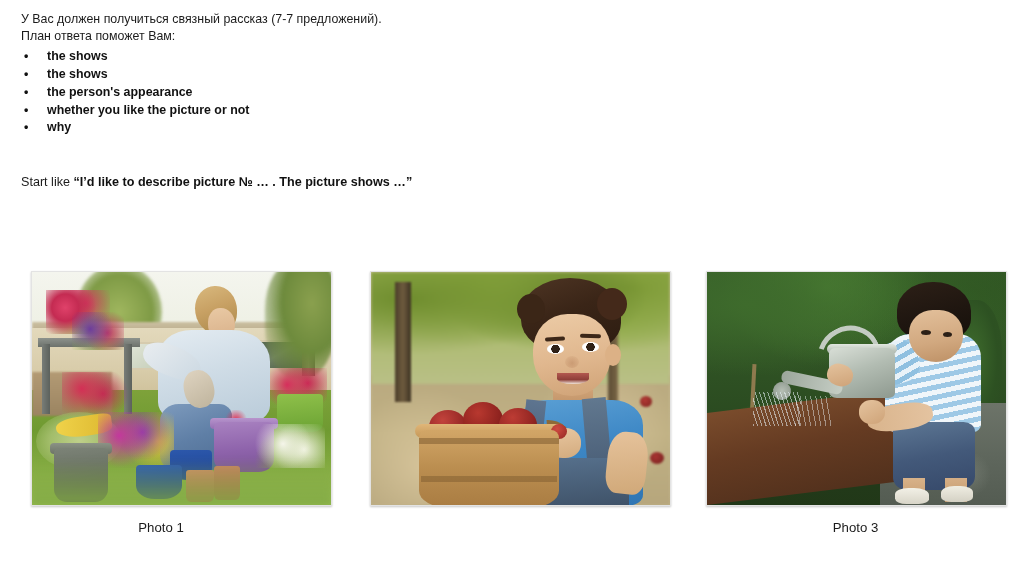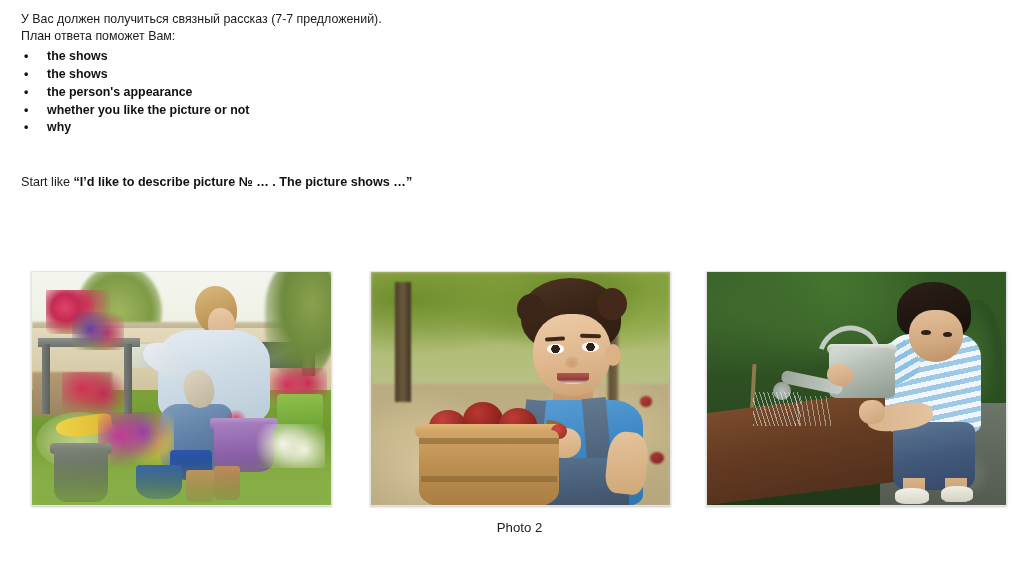--- a/index.html
+++ b/index.html
@@ -859,14 +859,15 @@
       <div class="p3-can-rose"></div>
       <div class="p3-hand-l"></div>
       <div class="p3-hand-r"></div>
       <div class="p3-water"></div>
       <div class="p3-water-2"></div>
     </div>
   </div>
 </div>
 
 <div class="captions">
-  <div class="caption c2">Photo 2</div>
+  <div class="caption c1">Photo 1</div>
+  <div class="caption c3">Photo 3</div>
 </div>
 
 </body></html>

